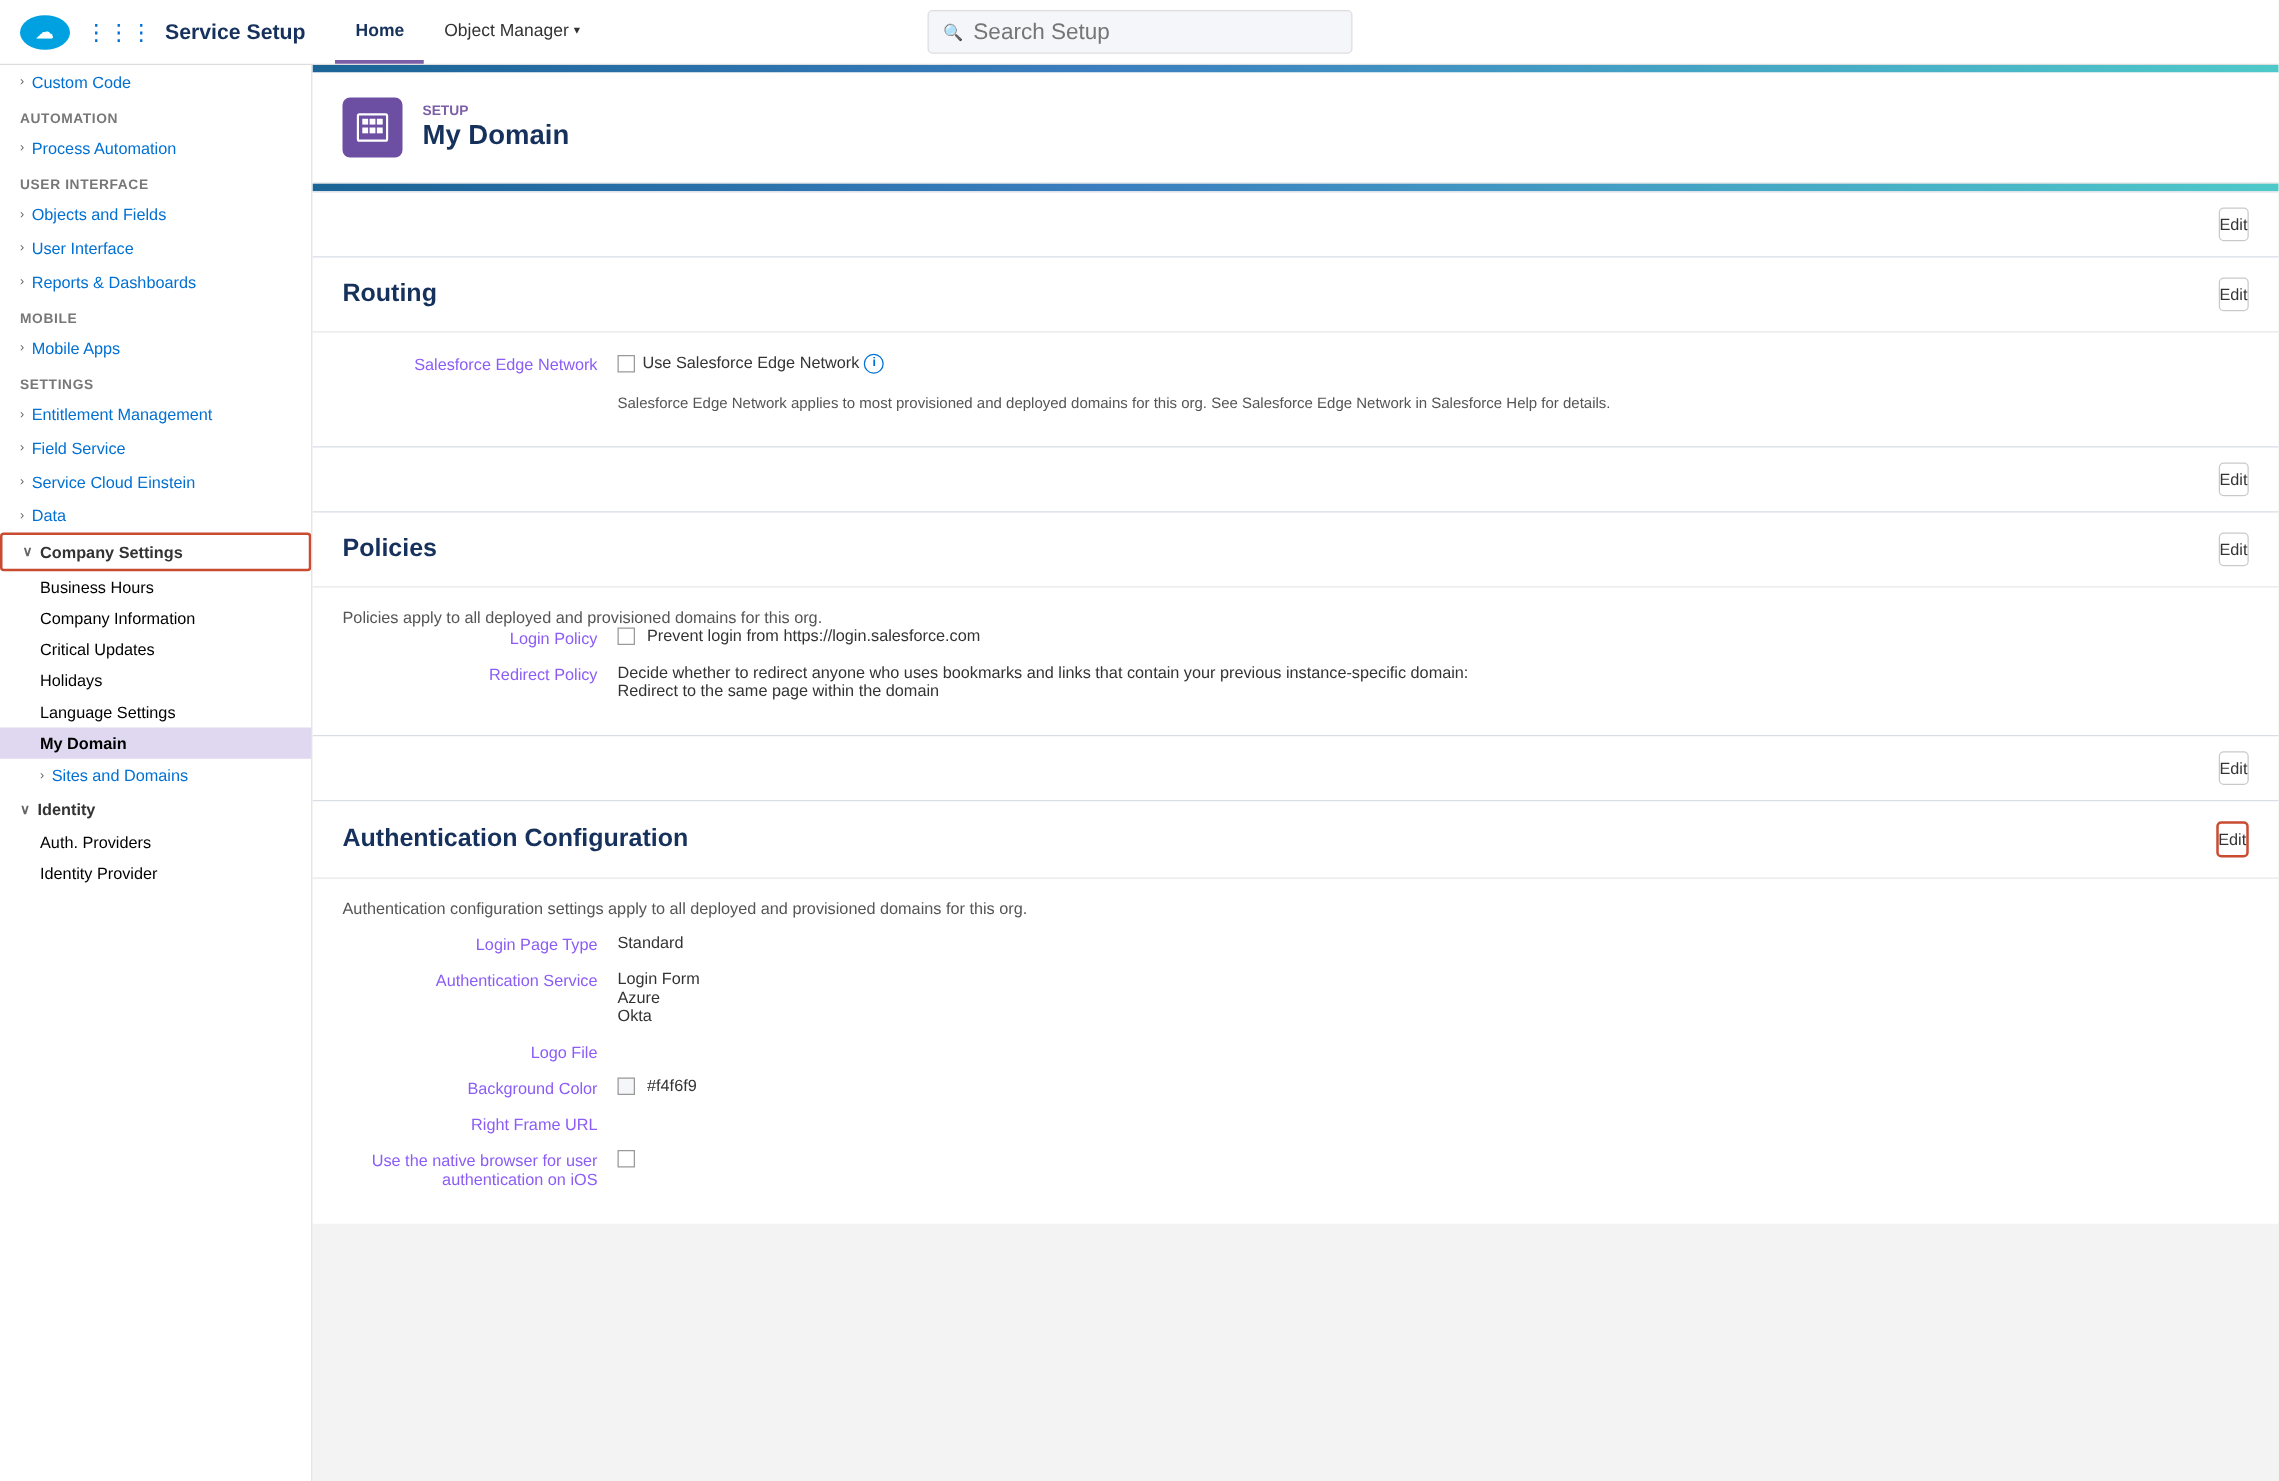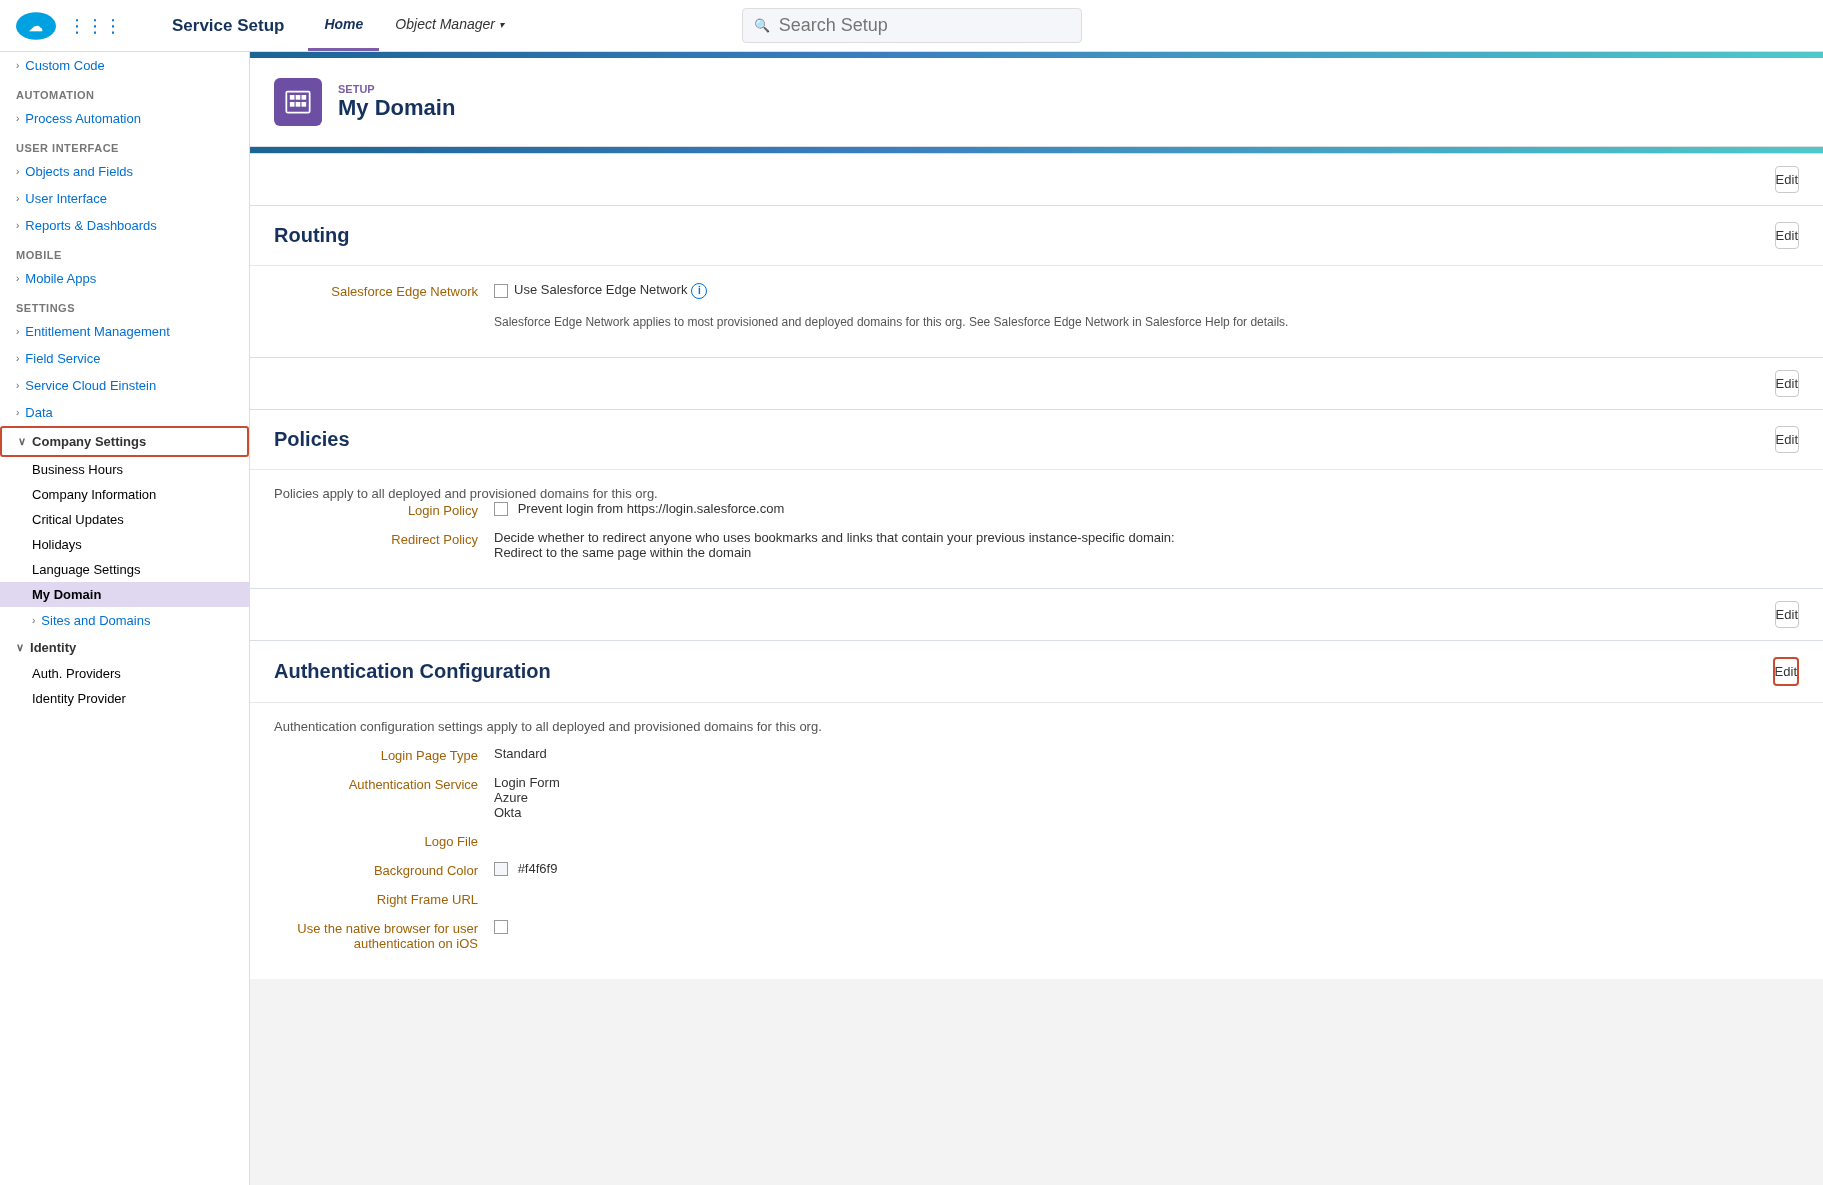--- a/index.html
+++ b/index.html
@@ -7,26 +7,26 @@
 
     
     .top-nav {
       display: flex; align-items: center; background: #fff;
       border-bottom: 1px solid #ddd; height: 52px; padding: 0 16px;
       position: relative; z-index: 10;
     }
     .top-nav .logo { width: 40px; height: 40px; margin-right: 12px; }
     .top-nav .logo svg { width: 40px; height: 40px; }
     .top-nav .grid-icon { margin-right: 10px; cursor: pointer; color: #0070d2; font-size: 18px; }
-    .top-nav .app-name { font-size: 17px; font-weight: 600; color: #16325c; margin-right: 24px; margin-left: 40px; }
+    .top-nav .app-name { font-size: 17px; font-weight: 600; color: #16325c; margin-right: 24px; }
     .nav-tabs { display: flex; align-items: center; height: 100%; }
     .nav-tab {
       display: flex; align-items: center; height: 100%;
       padding: 0 16px; font-size: 14px; cursor: pointer;
-      border-bottom: 3px solid transparent; color: #333; font-style: italic;
+      border-bottom: 3px solid transparent; color: #333;
     }
     .nav-tab.active { border-bottom: 3px solid #7b5ea7; font-weight: 600; color: #16325c; }
     .nav-tab .chevron { margin-left: 4px; font-size: 10px; }
     .search-bar {
       position: absolute; left: 50%; transform: translateX(-50%);
       display: flex; align-items: center; background: #f4f6f9;
       border: 1px solid #ddd; border-radius: 4px; padding: 6px 12px;
       width: 340px;
     }
     .search-bar .search-icon { color: #888; margin-right: 8px; }
@@ -92,21 +92,21 @@
     .btn-edit {
       background: #fff; border: 1px solid #c9c9c9;
       border-radius: 4px; padding: 5px 0; font-size: 13px;
       cursor: pointer; color: #333;
     }
     .btn-edit.highlighted { border: 2px solid #e63; }
     .section-body { padding: 16px 24px; }
     .field-row {
       display: flex; align-items: flex-start; margin-bottom: 12px;
     }
-    .field-label { width: 220px; min-width: 220px; text-align: right; padding-right: 16px; color: #a16207; font-size: 13px; padding-top: 2px; }
+    .field-label { width: 220px; min-width: 220px; text-align: right; padding-right: 16px; color: #8b5cf6; font-size: 13px; padding-top: 2px; }
     .field-value { flex: 1; color: #333; font-size: 13px; }
     .checkbox-inline { display: inline-block; width: 14px; height: 14px; border: 1px solid #999; margin-right: 6px; vertical-align: middle; background: #fff; }
     .color-swatch { display: inline-block; width: 14px; height: 14px; border: 1px solid #999; margin-right: 6px; vertical-align: middle; }
     .top-edit-row { padding: 12px 24px; display: flex; justify-content: flex-end; }
     .divider-band {
       height: 6px;
       background: linear-gradient(135deg, #1a6496 0%, #3a7ebf 40%, #4ec9c9 100%);
     }
     .info-icon {
       display: inline-flex; align-items: center; justify-content: center;

